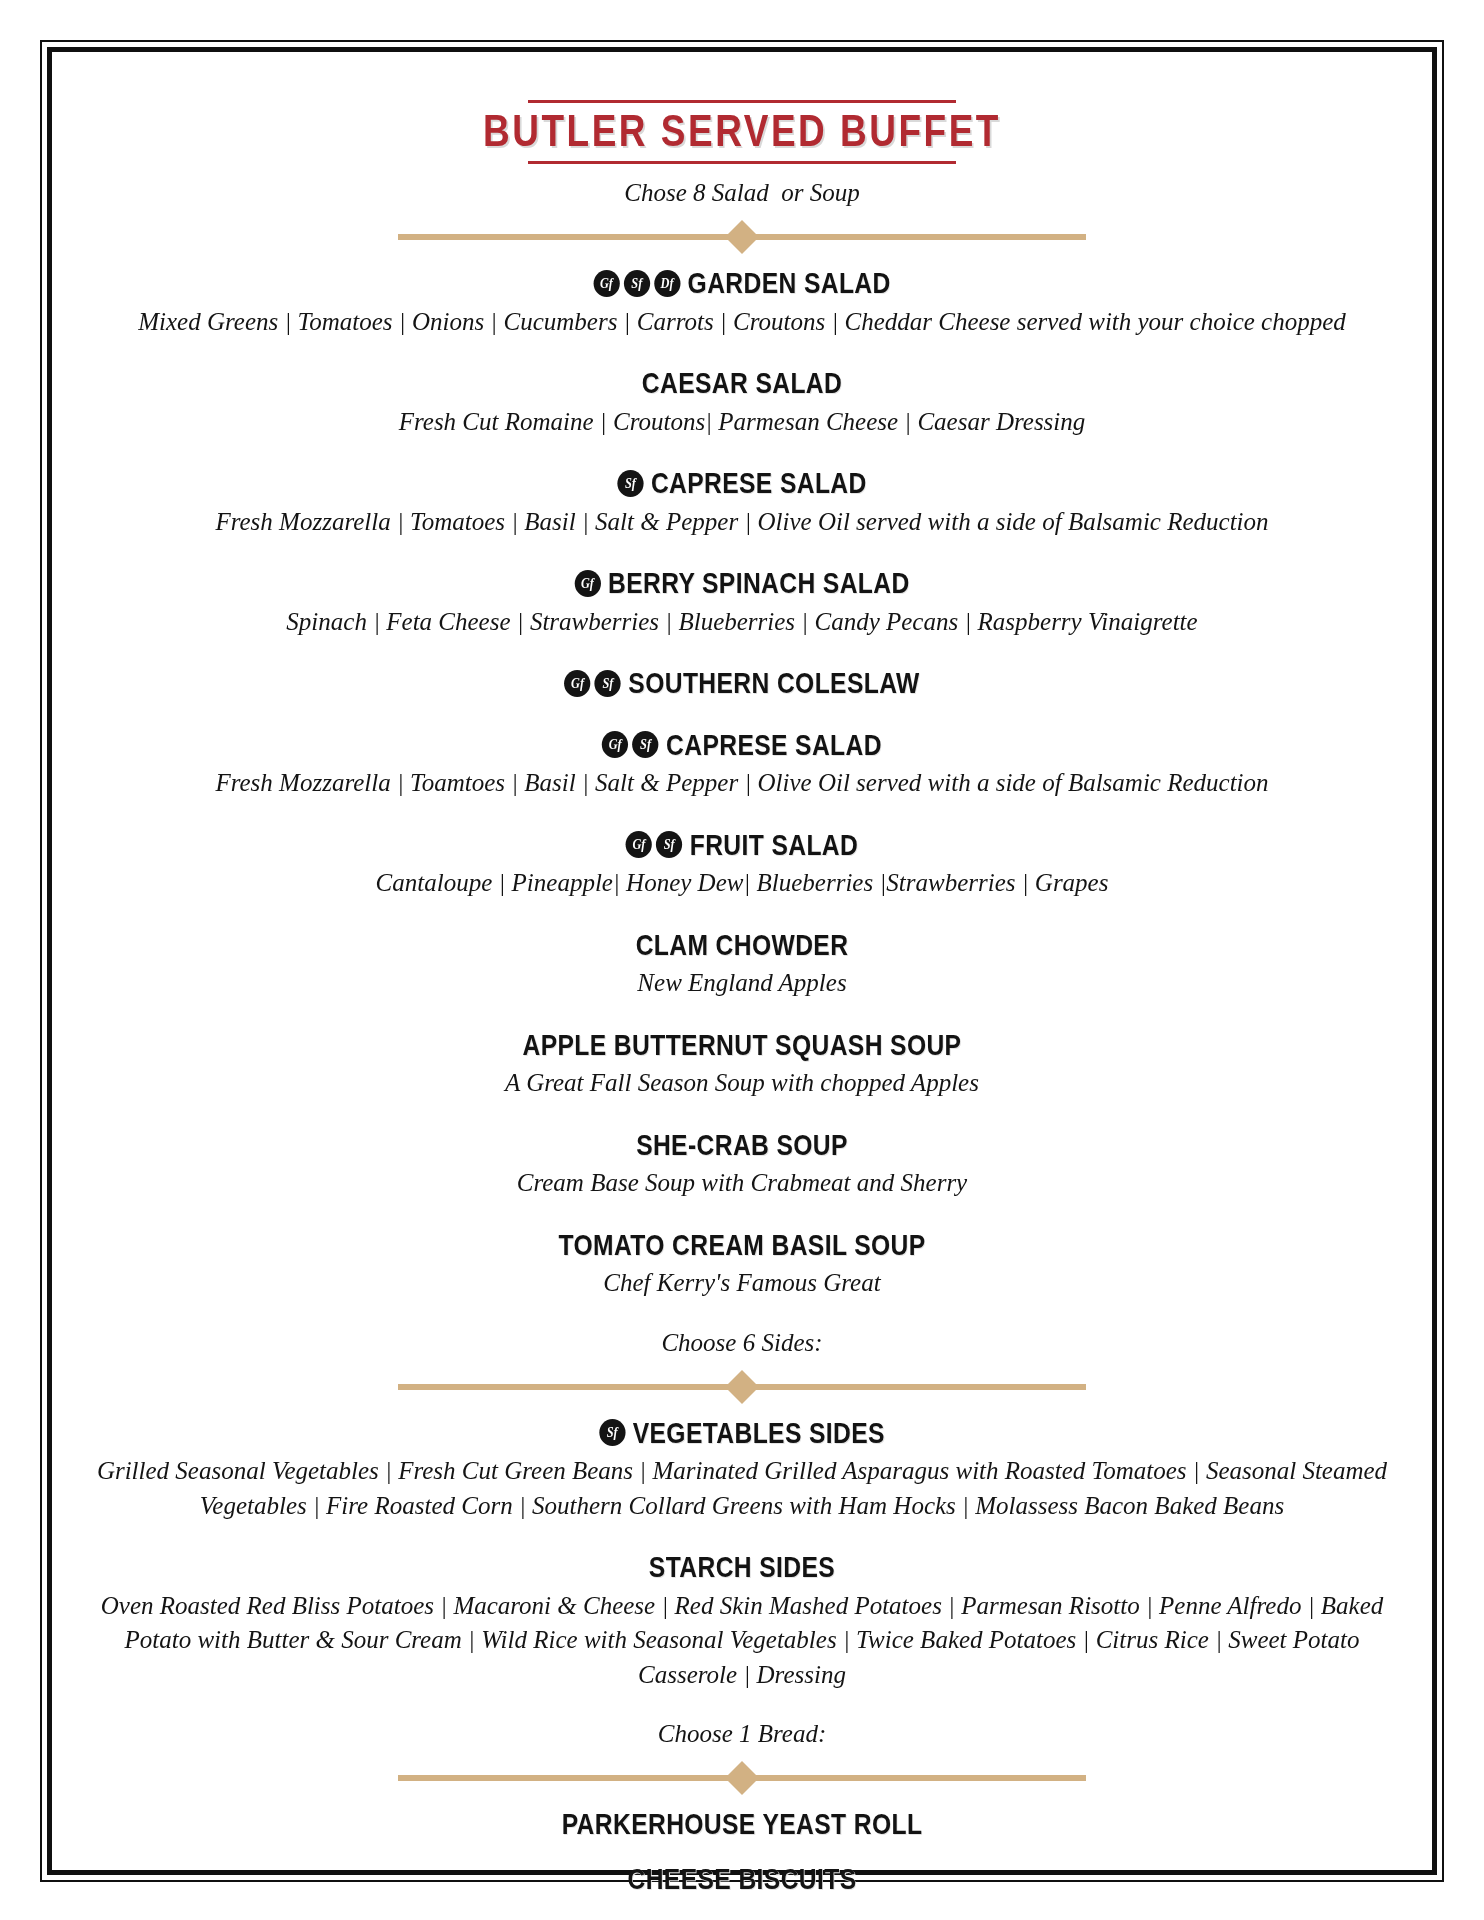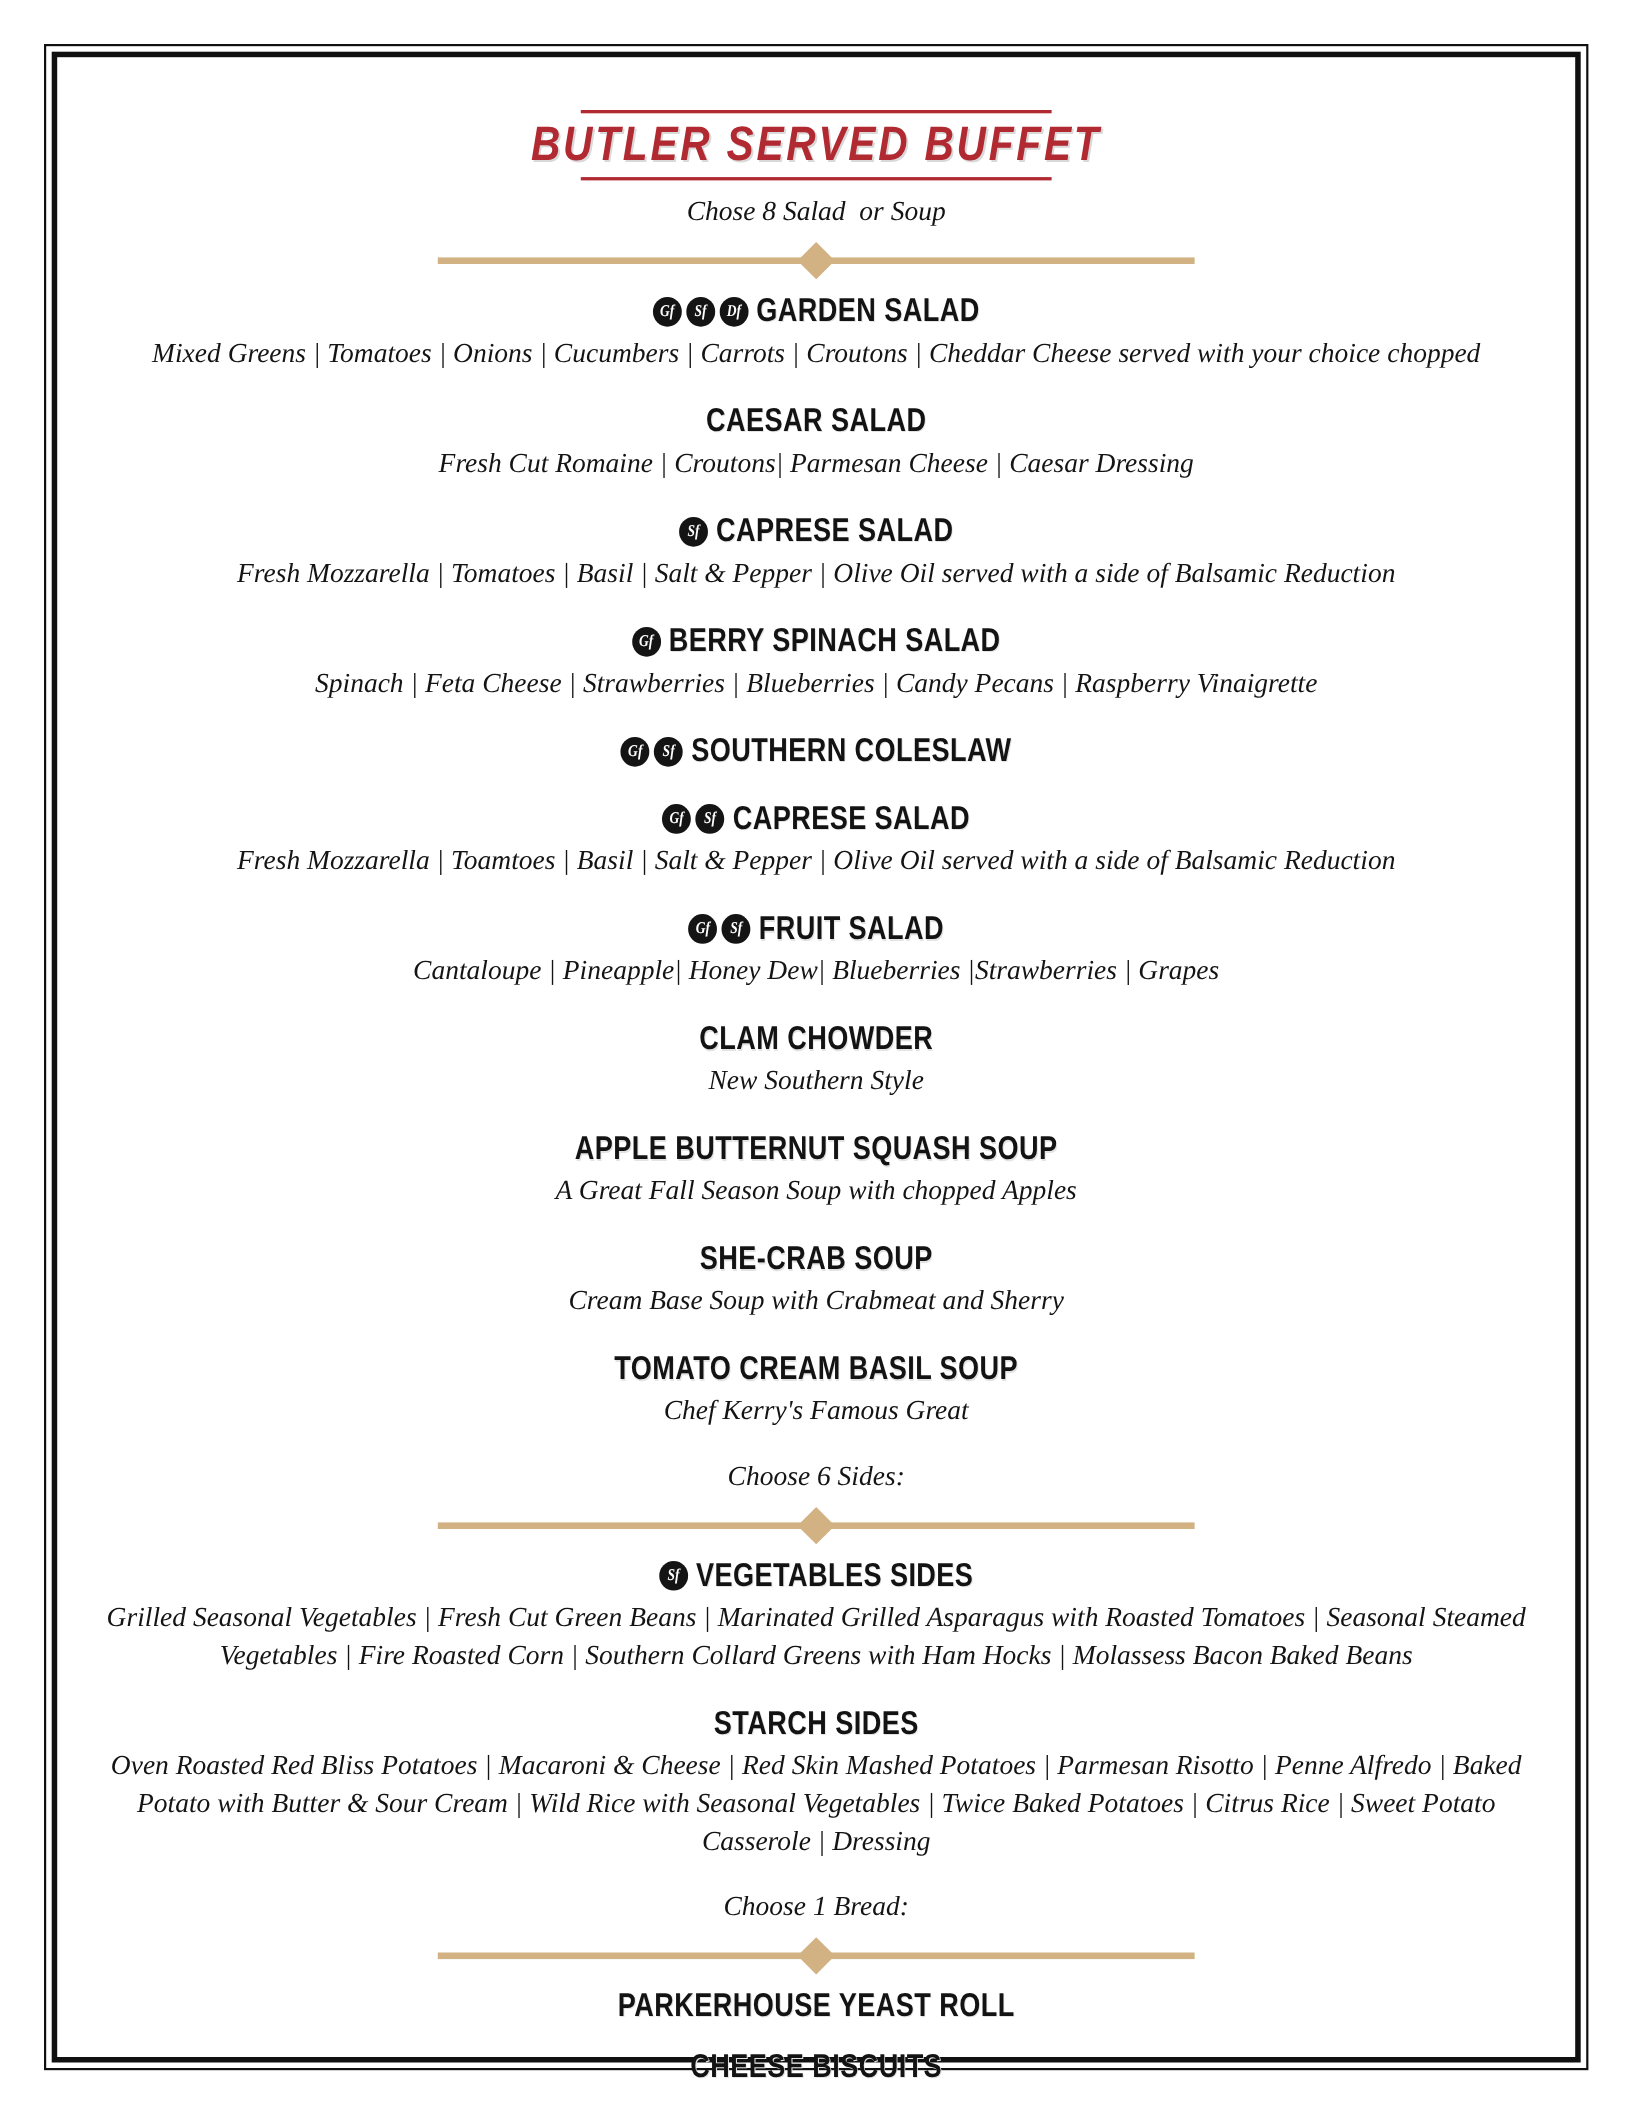--- a/index.html
+++ b/index.html
@@ -18,21 +18,21 @@
     border:2px solid #101010;pointer-events:none;
   }
   .frame-inner{
     position:absolute;top:47px;left:47px;right:47px;bottom:45px;
     border:5px solid #101010;pointer-events:none;
   }
   .content{
     position:absolute;left:90px;right:90px;top:100px;text-align:center;
   }
   
-  .title-block{margin:0 auto 6px;font-style:italic;}
+  .title-block{margin:0 auto 6px;}
   .title-rule{width:428px;height:3px;background:var(--accent);margin:0 auto;}
   .page-title{
     display:block;margin:5px auto 7px;
     font-family:"Liberation Sans", sans-serif;font-weight:700;
     font-size:44px;line-height:1.05;letter-spacing:3px;
     color:var(--accent);
     transform:scaleX(0.84);
     text-shadow:2px 2px 0 #d9d9d9;
     white-space:nowrap;
   }
@@ -153,21 +153,21 @@
               <span class="badge">Sf</span>
             </span>
             <span class="item-name">FRUIT SALAD</span>
           </div>
           <div class="item-desc">Cantaloupe | Pineapple| Honey Dew| Blueberries |Strawberries | Grapes</div>
         </div>
         <div class="menu-item">
           <div class="item-header">
             <span class="item-name">CLAM CHOWDER</span>
           </div>
-          <div class="item-desc">New Southern Style</div>
+          <div class="item-desc">New England Apples</div>
         </div>
         <div class="menu-item">
           <div class="item-header">
             <span class="item-name">APPLE BUTTERNUT SQUASH SOUP</span>
           </div>
           <div class="item-desc">A Great Fall Season Soup with chopped Apples</div>
         </div>
         <div class="menu-item">
           <div class="item-header">
             <span class="item-name">SHE-CRAB SOUP</span>

